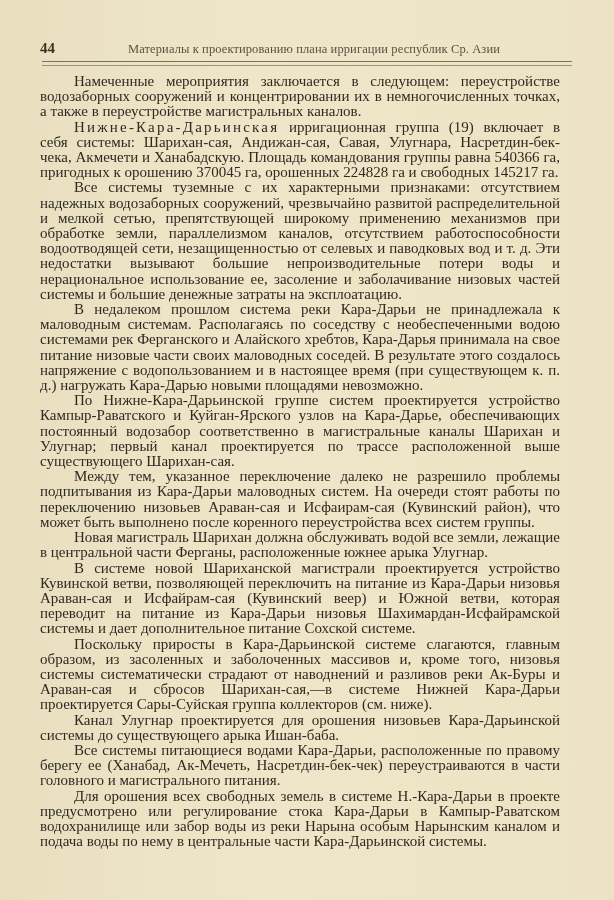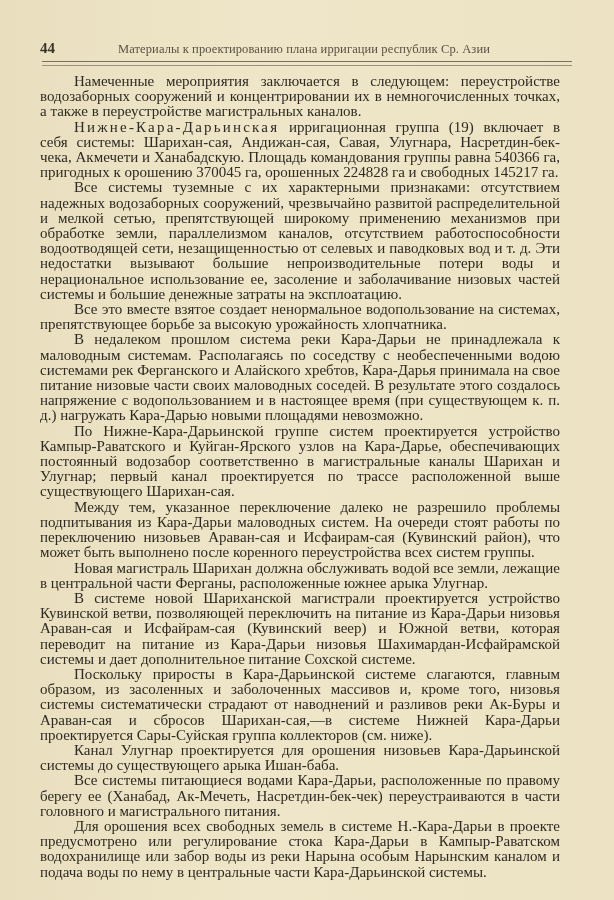--- a/index.html
+++ b/index.html
@@ -12,21 +12,21 @@
   .page {
     position: relative; width: 614px; height: 900px;
     background: linear-gradient(90deg, #e9dfbf 0%, #efe6c9 40%, #ece2c3 100%);
     padding-left: 46px;
   }
   .header {
     position: absolute; left: 40px; top: 40px; width: 533px; height: 20px;
     display: flex; align-items: baseline;
   }
   .page-num { font-size: 15px; font-weight: bold; color: #3a3328; width: 60px; }
-  .running-head { font-size: 12.5px; color: #5a5244; letter-spacing: 0.1px; margin-left: 18px; }
+  .running-head { font-size: 12.5px; color: #5a5244; letter-spacing: 0.1px; margin-left: 28px; }
   .rule {
     position: absolute; left: 42px; top: 61px; width: 530px; height: 3px;
     border-top: 1px solid #7a705e; border-bottom: 1px solid #9a907c;
   }
   .body {
     position: absolute; left: 40px; top: 74px; width: 520px;
     font-size: 15px; line-height: 15.2px; text-align: justify;
   }
   .body p { margin: 0; text-indent: 34px; }
   .spaced { letter-spacing: 2.2px; }
@@ -38,21 +38,20 @@
   <div class="header">
     <span class="page-num">44</span>
     <span class="running-head">Материалы к проектированию плана ирригации республик Ср. Азии</span>
   </div>
   <div class="rule"></div>
 
   <div class="body">
     <p><span>Намеченные мероприятия заключается в следующем: переустройстве водозаборных сооружений и концентрировании их в немногочисленных точках, а также в переустройстве магистральных каналов.</span></p>
     <p><span class="spaced">Нижне-Кара-Дарьинская</span><span> ирригационная группа (19) включает в себя системы: Шарихан-сая, Андижан-сая, Савая, Улугнара, Насретдин-бек-чека, Акмечети и Ханабадскую. Площадь командования группы равна 540366 га, пригодных к орошению 370045 га, орошенных 224828 га и свободных 145217 га.</span></p>
     <p><span>Все системы туземные с их характерными признаками: отсутствием надежных водозаборных сооружений, чрезвычайно развитой распределительной и мелкой сетью, препятствующей широкому применению механизмов при обработке земли, параллелизмом каналов, отсутствием работоспособности водоотводящей сети, незащищенностью от селевых и паводковых вод и т. д. Эти недостатки вызывают большие непроизводительные потери воды и нерациональное использование ее, засоление и заболачивание низовых частей системы и большие денежные затраты на эксплоатацию.</span></p>
-    <p><span>Все это вместе взятое создает ненормальное водопользование на системах, препятствующее борьбе за высокую урожайность хлопчатника.</span></p>
     <p><span>В недалеком прошлом система реки Кара-Дарьи не принадлежала к маловодным системам. Располагаясь по соседству с необеспеченными водою системами рек Ферганского и Алайского хребтов, Кара-Дарья принимала на свое питание низовые части своих маловодных соседей. В результате этого создалось напряжение с водопользованием и в настоящее время (при существующем к. п. д.) нагружать Кара-Дарью новыми площадями невозможно.</span></p>
     <p><span>По Нижне-Кара-Дарьинской группе систем проектируется устройство Кампыр-Раватского и Куйган-Ярского узлов на Кара-Дарье, обеспечивающих постоянный водозабор соответственно в магистральные каналы Шарихан и Улугнар; первый канал проектируется по трассе расположенной выше существующего Шарихан-сая.</span></p>
     <p><span>Между тем, указанное переключение далеко не разрешило проблемы подпитывания из Кара-Дарьи маловодных систем. На очереди стоят работы по переключению низовьев Араван-сая и Исфаирам-сая (Кувинский район), что может быть выполнено после коренного переустройства всех систем группы.</span></p>
     <p><span>Новая магистраль Шарихан должна обслуживать водой все земли, лежащие в центральной части Ферганы, расположенные южнее арыка Улугнар.</span></p>
     <p><span>В системе новой Шариханской магистрали проектируется устройство Кувинской ветви, позволяющей переключить на питание из Кара-Дарьи низовья Араван-сая и Исфайрам-сая (Кувинский веер) и Южной ветви, которая переводит на питание из Кара-Дарьи низовья Шахимардан-Исфайрамской системы и дает дополнительное питание Сохской системе.</span></p>
     <p><span>Поскольку приросты в Кара-Дарьинской системе слагаются, главным образом, из засоленных и заболоченных массивов и, кроме того, низовья системы систематически страдают от наводнений и разливов реки Ак-Буры и Араван-сая и сбросов Шарихан-сая,—в системе Нижней Кара-Дарьи проектируется Сары-Суйская группа коллекторов (см. ниже).</span></p>
     <p><span>Канал Улугнар проектируется для орошения низовьев Кара-Дарьинской системы до существующего арыка Ишан-баба.</span></p>
     <p><span>Все системы питающиеся водами Кара-Дарьи, расположенные по правому берегу ее (Ханабад, Ак-Мечеть, Насретдин-бек-чек) переустраиваются в части головного и магистрального питания.</span></p>
     <p><span>Для орошения всех свободных земель в системе Н.-Кара-Дарьи в проекте предусмотрено или регулирование стока Кара-Дарьи в Кампыр-Раватском водохранилище или забор воды из реки Нарына особым Нарынским каналом и подача воды по нему в центральные части Кара-Дарьинской системы.</span></p>
   </div>

